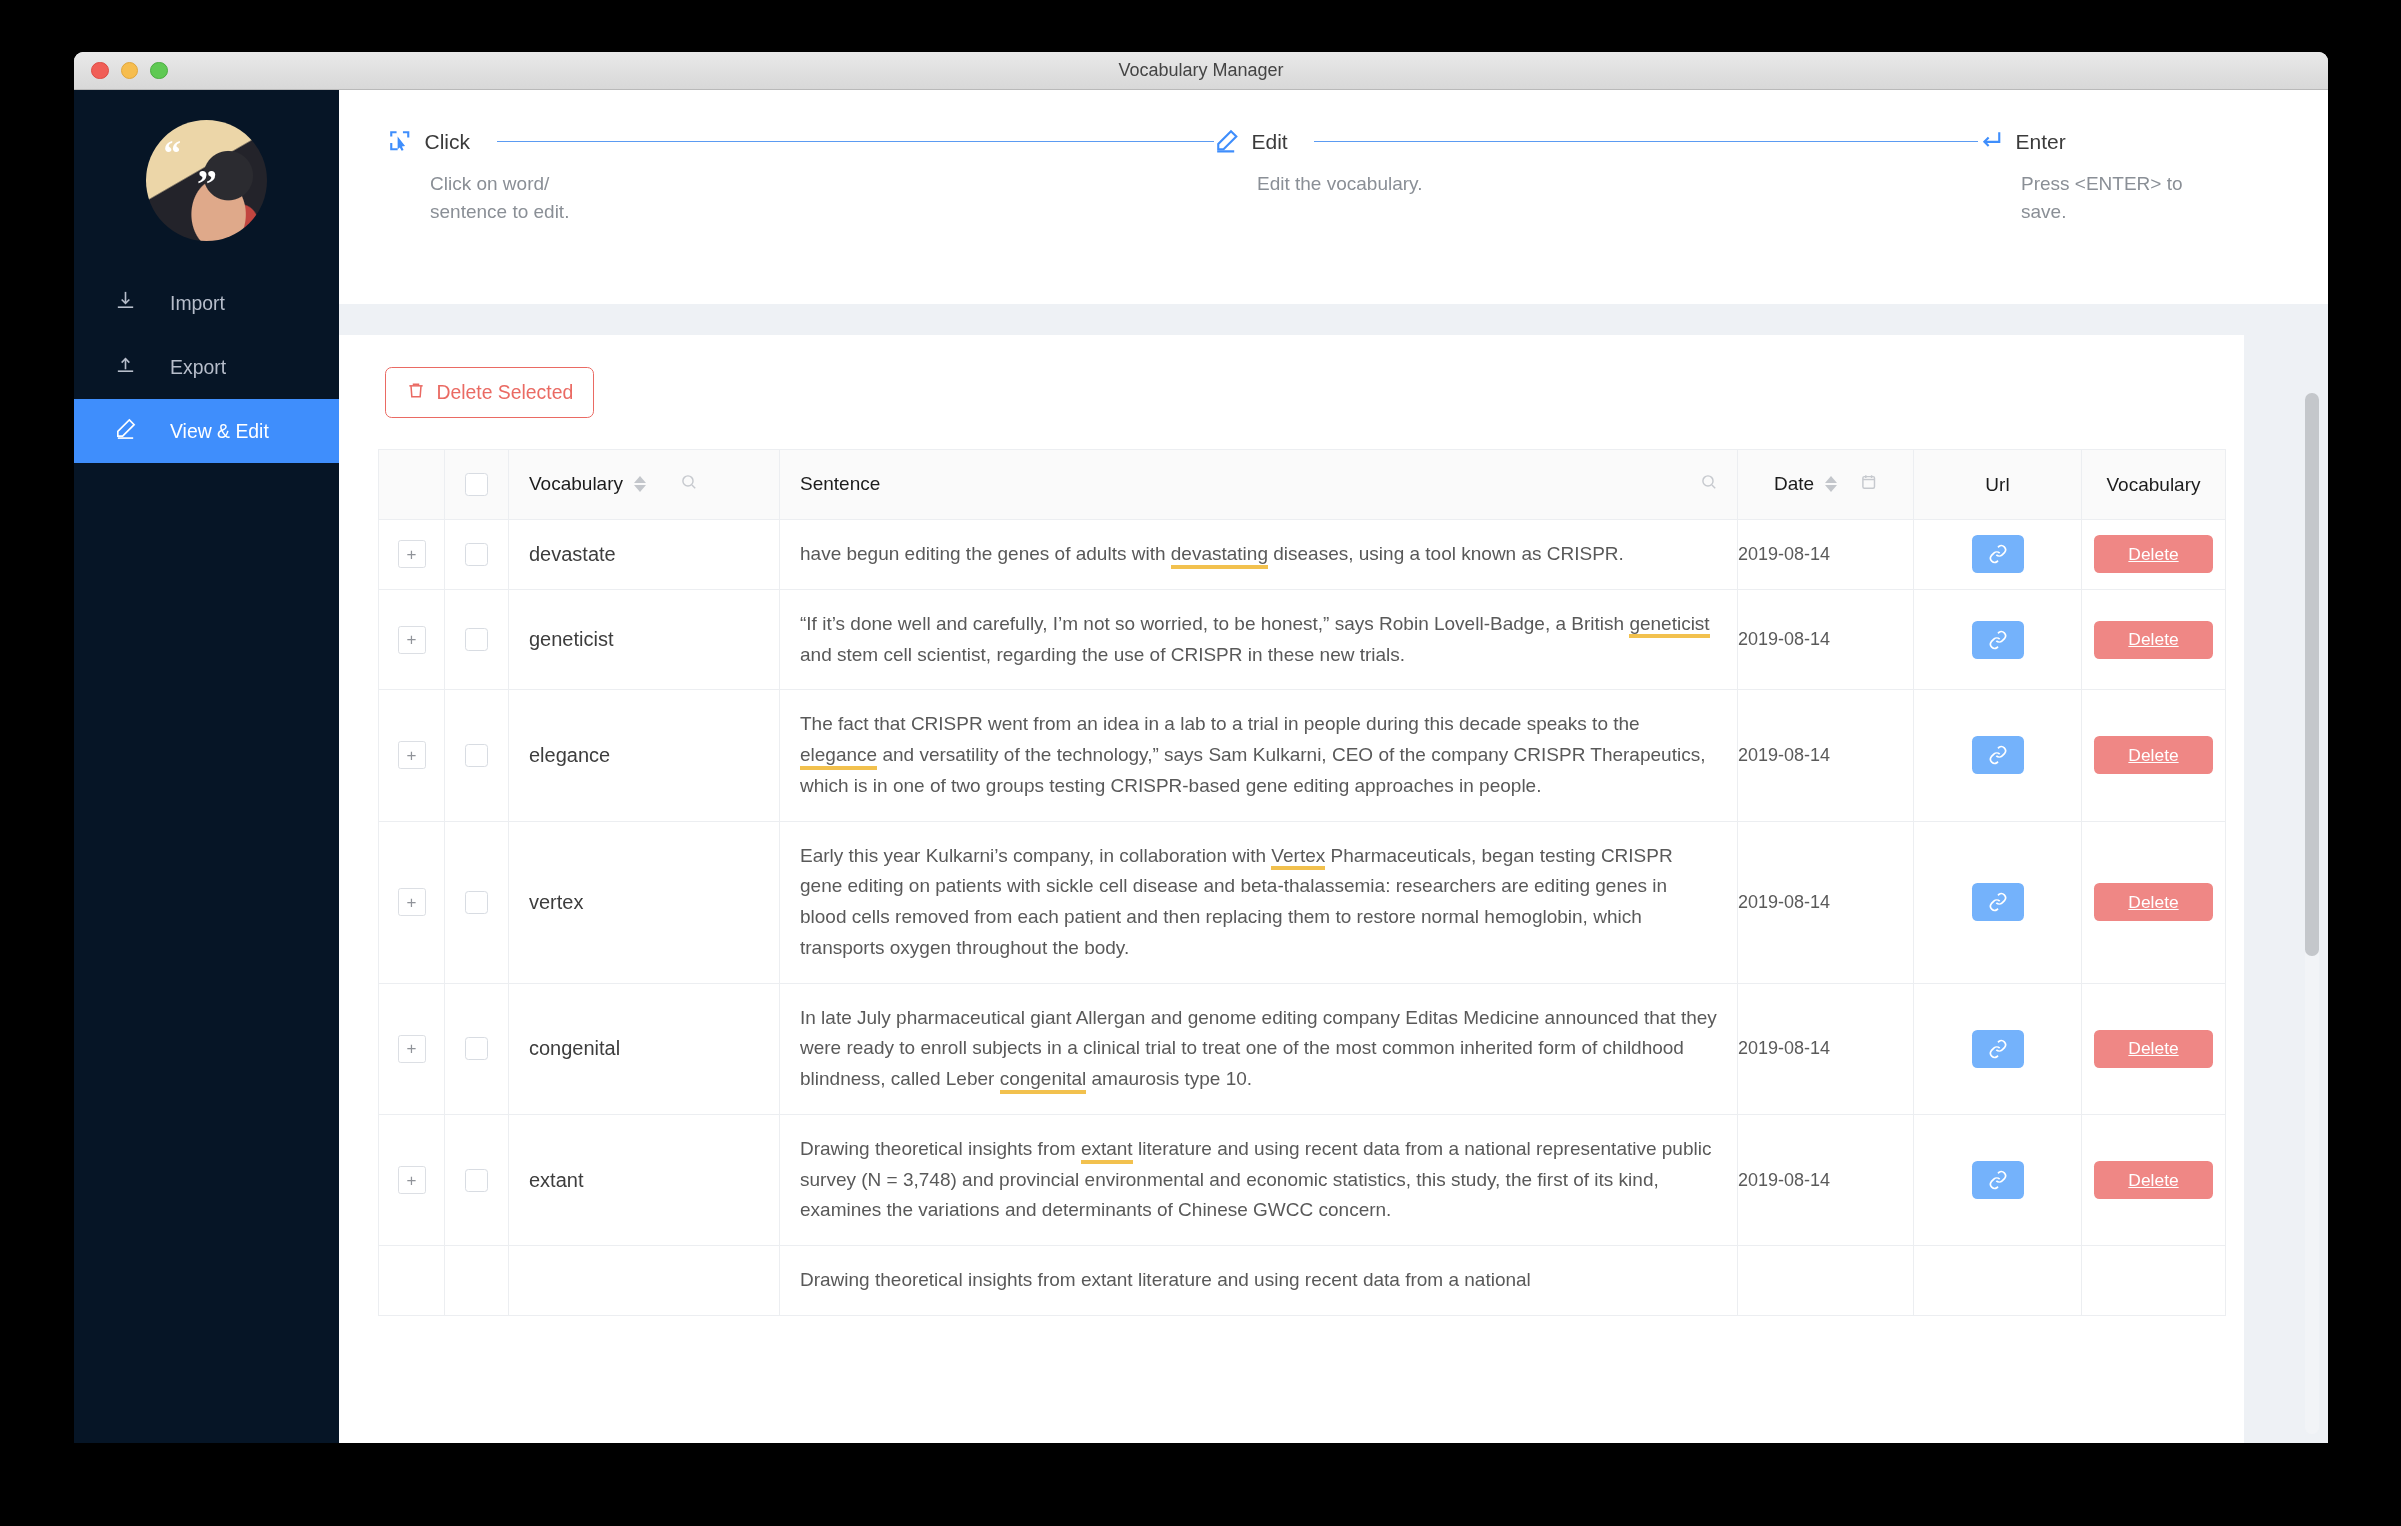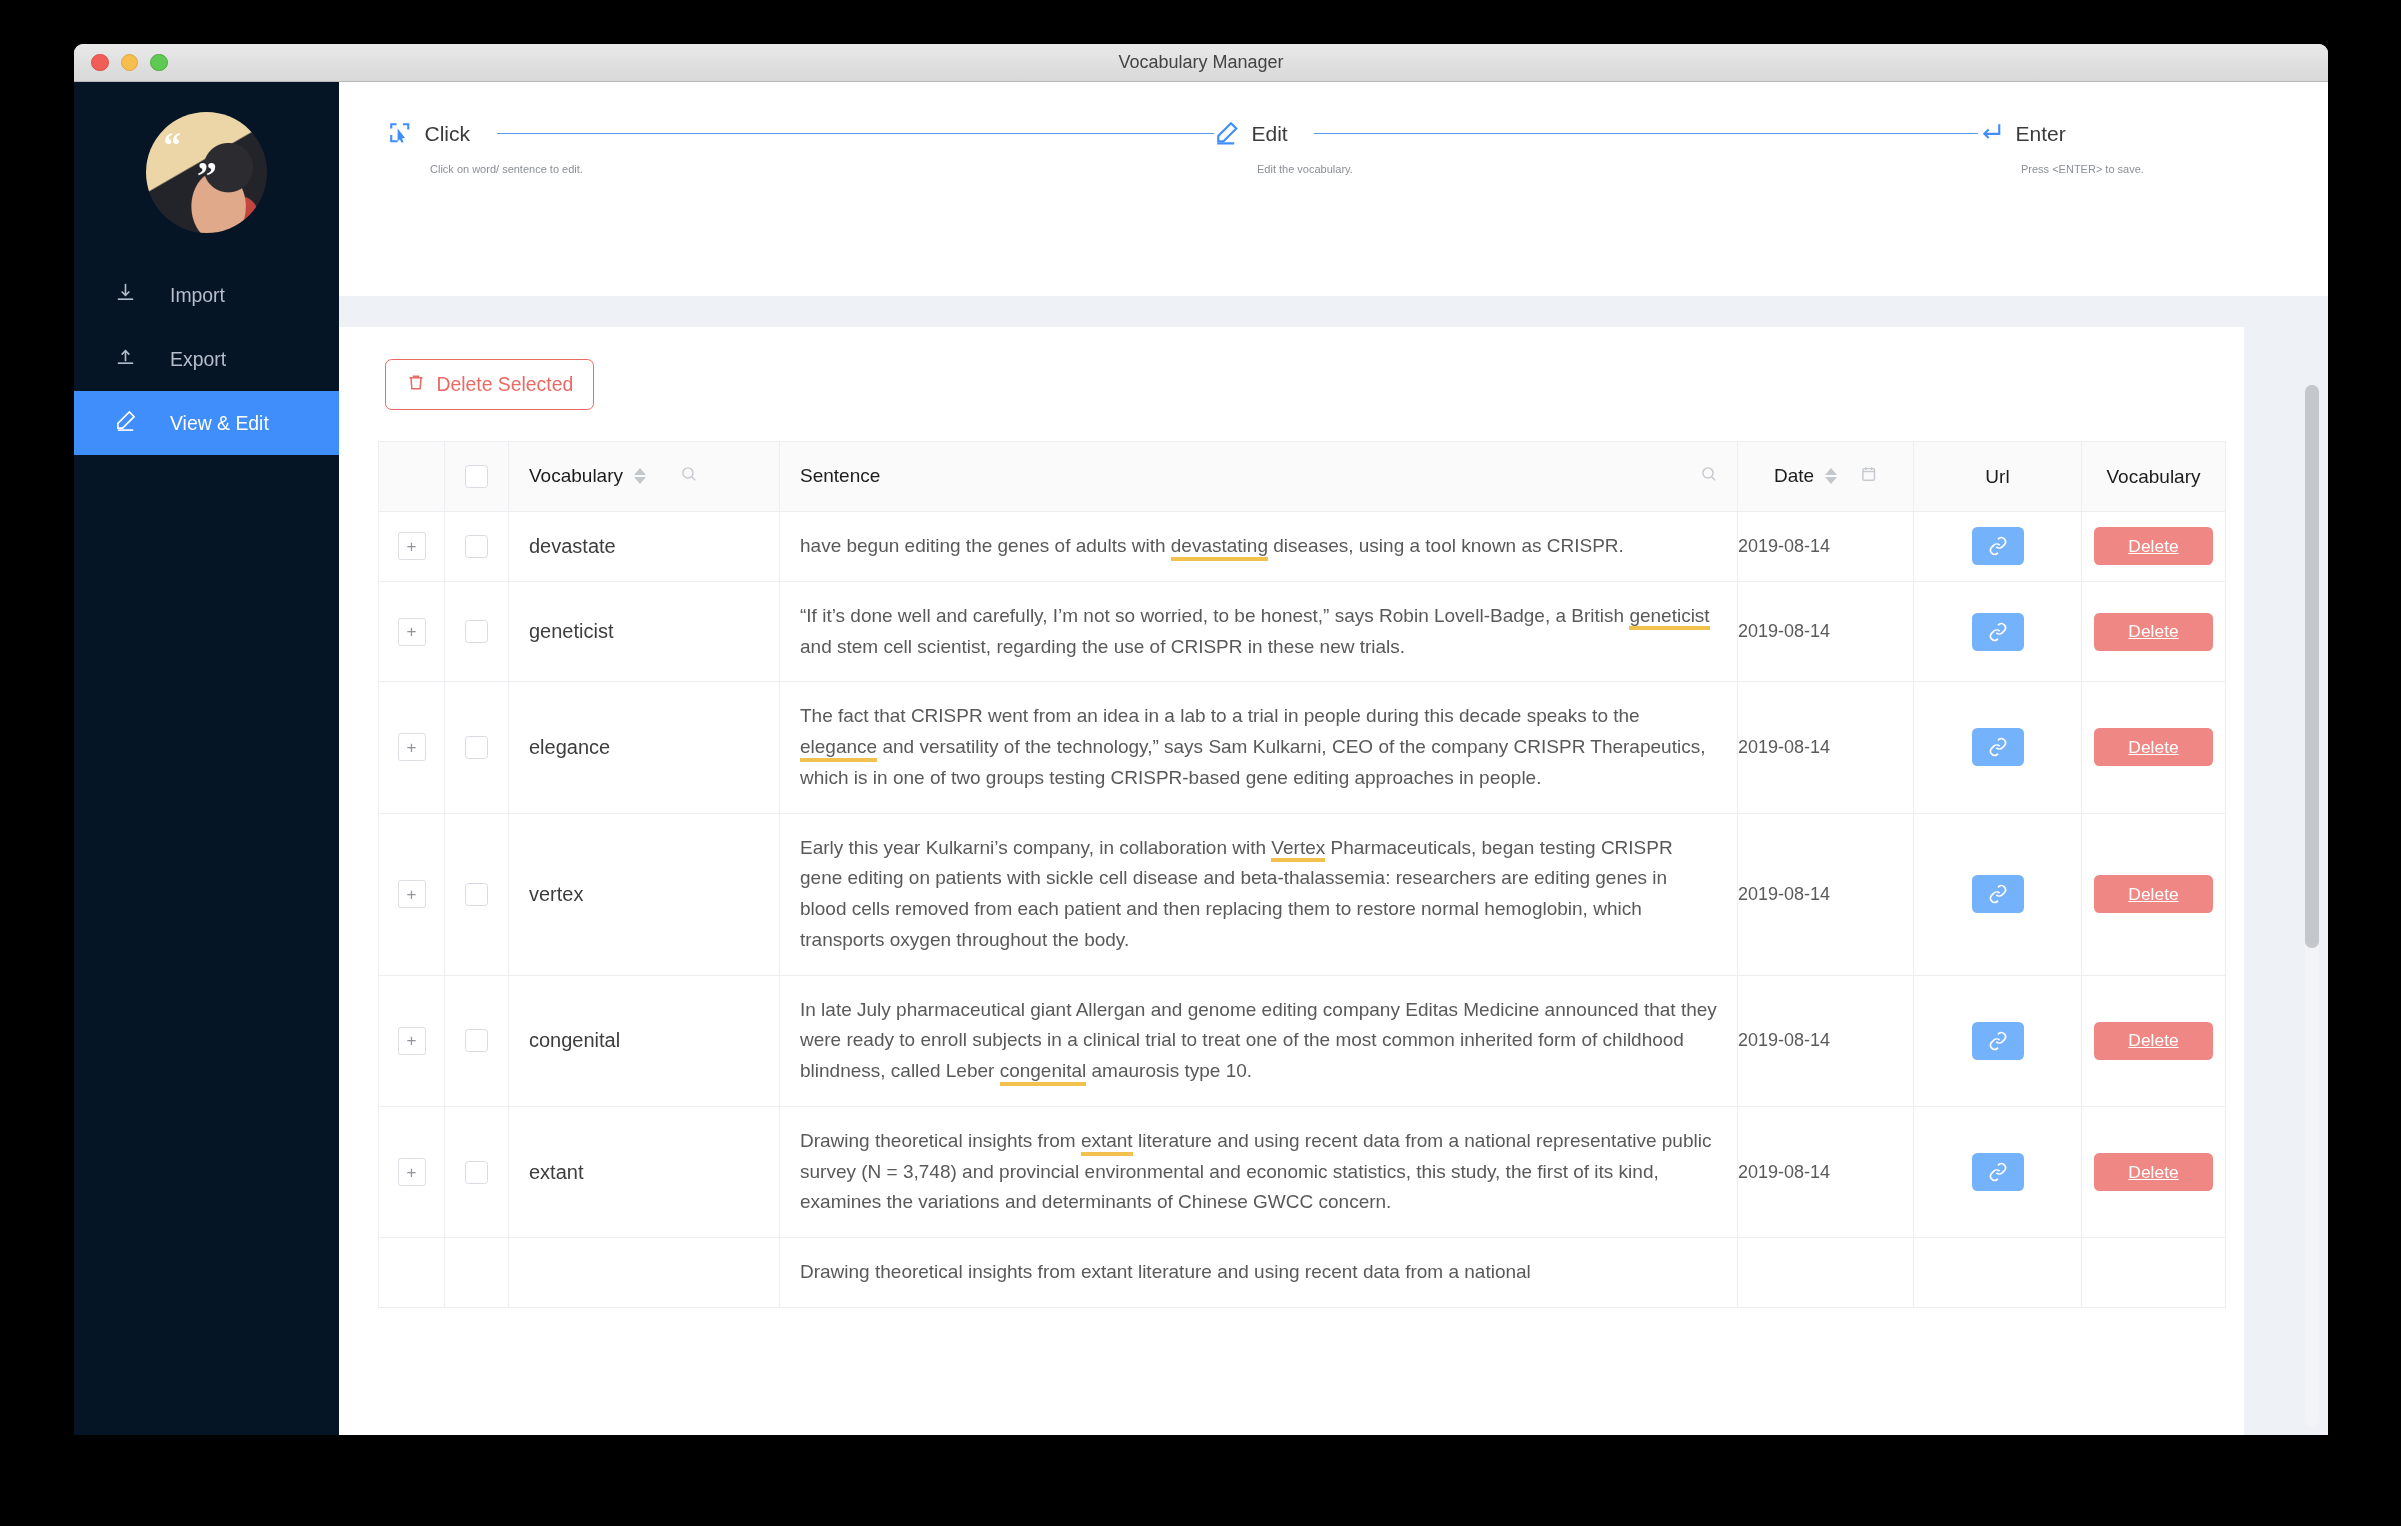--- a/index.html
+++ b/index.html
@@ -6,21 +6,21 @@
   html, body {
     width: 2401px; height: 1526px;
     background: #000;
     font-family: "Liberation Sans", sans-serif;
     overflow: hidden;
   }
 
   
   .window {
     position: absolute;
-    left: 74px; top: 44px;
+    left: 74px; top: 52px;
     width: 2254px; height: 1391px;
     background: #ffffff;
     border-radius: 9.4px 9.4px 0 0;
     overflow: hidden;
     box-shadow: 0 6.7px 40px rgba(0,0,0,.45);
   }
   .titlebar {
     position: relative;
     height: 38px;
     background: linear-gradient(#e9e9e9, #d8d8d8);
@@ -79,21 +79,21 @@
   }
   .step { position: relative; }
   .step.s1 { width: 827px; }
   .step.s2 { width: 764px; }
   .step.s3 { width: 221px; }
   .step-head { display: flex; align-items: center; gap: 12px; }
   .step-title { font-size: 21px; color: #3b3b3b; white-space: nowrap; }
   .step-line { flex: 1 1 auto; height: 1.3px; background: #5b9bf2; margin-left: 14.7px; }
   .step-desc {
     margin-top: 14.7px; margin-left: 43px;
-    font-size: 11px; line-height: 1.45; color: #8a8f96; max-width: 194px;
+    font-size: 19px; line-height: 1.45; color: #8a8f96; max-width: 194px;
   }
 
   .spacer-band { height: 31px; background: #eef1f5; }
 
   .panel {
     background: #fff; margin: 0 42px 0 0; margin-left: 0;
     position: absolute; left: 0; right: 42px; top: 245px; bottom: 0;
     padding: 0 39px;
   }
 

